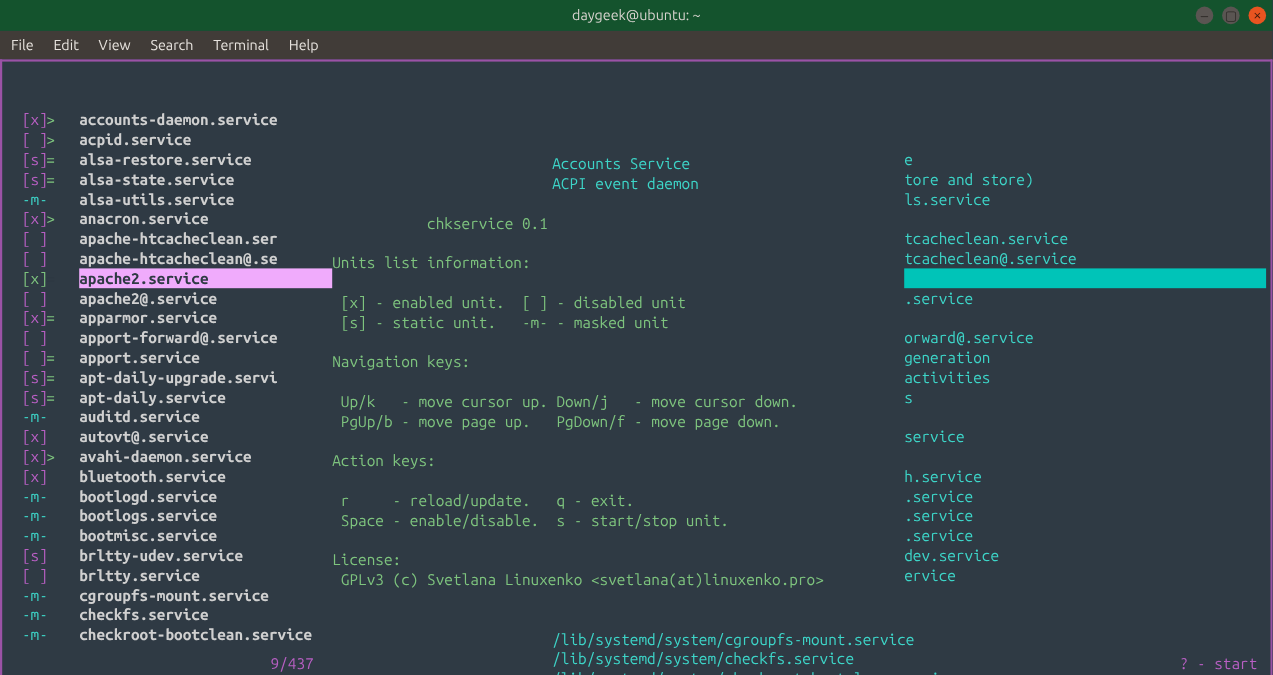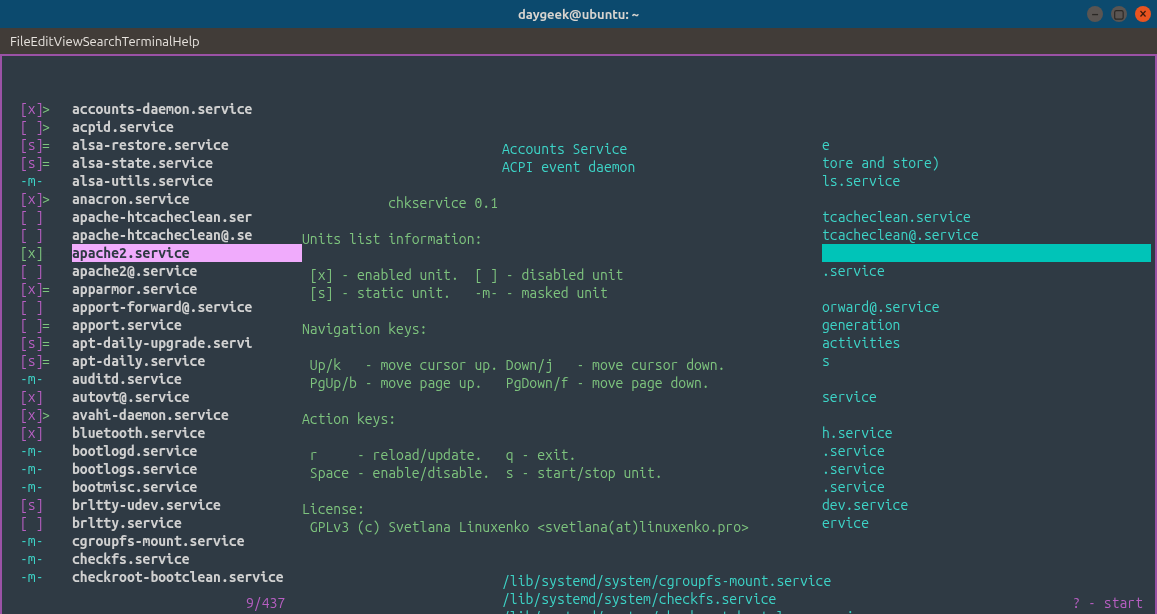--- a/index.html
+++ b/index.html
@@ -6,50 +6,51 @@
   body {
     font-family: "Ubuntu Mono", "DejaVu Sans Mono", monospace;
     font-size: 14px;
     background: #2c3e50;
     color: #d0d0d0;
     width: 1157px;
     height: 614px;
     overflow: hidden;
   }
   .titlebar {
-    background: #0c4a6e;
+    background: #14532d;
     height: 28px;
     display: flex;
     align-items: center;
     justify-content: center;
     position: relative;
     color: #d8d4cf;
     font-family: Ubuntu, sans-serif;
     font-size: 13px;
-    font-weight: bold;
+    font-weight: normal;
   }
   .window-controls {
     position: absolute;
     right: 6px;
     display: flex;
     gap: 8px;
   }
   .wc {
     width: 16px; height: 16px; border-radius: 50%;
     display: flex; align-items: center; justify-content: center;
     font-size: 12px; font-family: sans-serif;
   }
   .wc-min { background: #5a5552; color: #2b2825; }
   .wc-max { background: #5a5552; color: #2b2825; }
   .wc-close { background: #e95420; color: #3a1a0c; }
   .menubar {
     background: #413c38;
     height: 26px;
     display: flex;
     align-items: center;
+    gap: 18px;
     padding: 0 10px;
     font-family: Ubuntu, sans-serif;
     font-size: 13px;
     color: #e8e4df;
   }
   .menubar span { cursor: default; }
   .terminal {
     background: #2f3a44;
     padding: 8px 4px 4px 4px;
     height: calc(614px - 28px - 26px);

